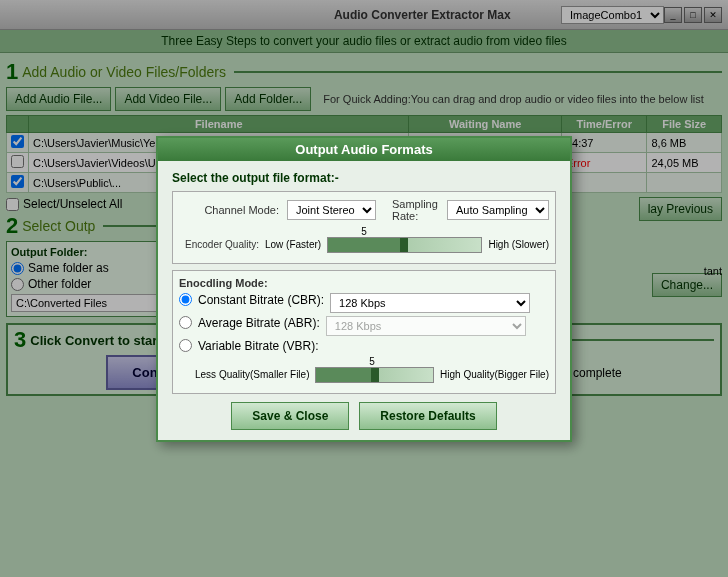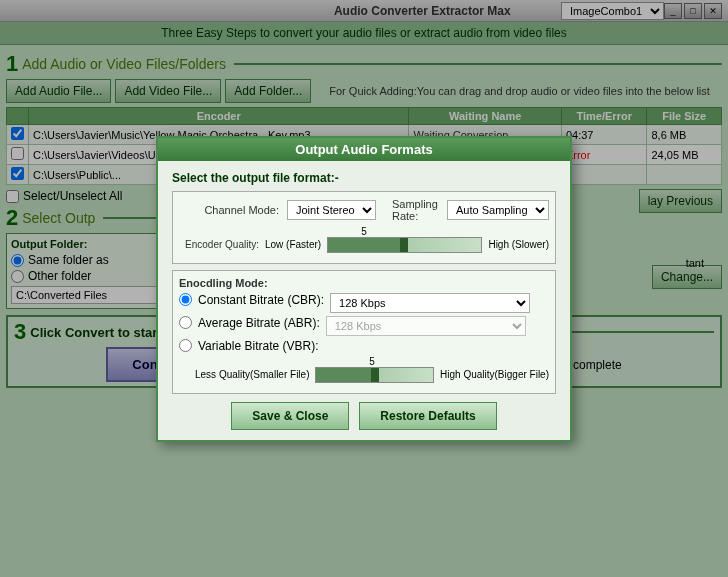--- a/index.html
+++ b/index.html
@@ -1,21 +1,21 @@
 <!DOCTYPE html>
 <html><head>
   <meta charset="utf-8">
   <style>
     * { box-sizing: border-box; margin: 0; padding: 0; font-family: Arial, Tahoma, sans-serif; font-size: 12px; }
     body { width: 728px; height: 577px; background: #c8e6c8; overflow: hidden; }
 
     
     .title-bar {
       background: linear-gradient(to bottom, #e8e8e8, #c0c0c0);
-      height: 22px;
+      height: 30px;
       display: flex;
       align-items: center;
       justify-content: space-between;
       padding: 0 6px;
       border-bottom: 1px solid #999;
     }
     .title-bar-text { font-size: 12px; font-weight: bold; color: #333; flex: 1; text-align: center; }
     .title-bar-combo { font-size: 11px; background: white; border: 1px solid #999; padding: 1px 4px; }
     .title-bar-buttons { display: flex; gap: 2px; }
     .title-btn { width: 18px; height: 16px; background: linear-gradient(to bottom, #e0e0e0, #a0a0a0); border: 1px solid #666; font-size: 9px; display: flex; align-items: center; justify-content: center; cursor: pointer; }
@@ -46,21 +46,21 @@
     
     .add-files-row { display: flex; align-items: center; gap: 4px; margin-bottom: 4px; }
     .btn-green {
       background: linear-gradient(to bottom, #d0e8d0, #90c090);
       border: 1px solid #4a8a4a;
       padding: 4px 8px;
       cursor: pointer;
       font-size: 12px;
       color: #003300;
     }
-    .quick-add-text { font-size: 11px; color: #333; margin-left: 14px; }
+    .quick-add-text { font-size: 11px; color: #333; margin-left: 8px; }
 
     
     .file-table { width: 100%; border-collapse: collapse; margin-bottom: 4px; }
     .file-table th {
       background: #6aaa6a;
       color: white;
       padding: 2px 4px;
       border: 1px solid #4a8a4a;
       font-size: 11px;
     }
@@ -194,21 +194,21 @@
     <button class="btn-green">Add Audio File...</button>
     <button class="btn-green">Add Video File...</button>
     <button class="btn-green">Add Folder...</button>
     <span class="quick-add-text">For Quick Adding:You can drag and drop audio or video files into the below list</span>
   </div>
 
   <table class="file-table">
     <thead>
       <tr>
         <th style="width:20px"></th>
-        <th>Encoder</th>
+        <th>Filename</th>
         <th>Waiting Name</th>
         <th>Time/Error</th>
         <th>File Size</th>
       </tr>
     </thead>
     <tbody>
       <tr>
         <td><input type="checkbox" checked="" style=""></td>
         <td>C:\Users\Javier\Music\Yellow Magic Orchestra - Key.mp3</td>
         <td class="status-waiting">Waiting Conversion</td>
@@ -265,21 +265,21 @@
     <div style="flex:1; position:relative;">
 
       <div style="position:absolute; right:0; top:0;">
         <button class="btn-green">lay Previous</button>
       </div>
 
       <div style="position:absolute; right:0; bottom:20px;">
         <button class="btn-green">Change...</button>
       </div>
 
-      <div style="position:absolute; right:18px; bottom:40px; font-size:11px;">tant</div>
+      <div style="position:absolute; right:0; bottom:40px; font-size:11px;">tant</div>
     </div>
   </div>
 
   <div class="step3-section">
     <div class="section-header" style="margin:0 0 4px 0;">
       <span class="section-num">3</span>
       <span style="font-size:13px; font-weight:bold; color:#003300;">Click Convert to start conversion</span>
       <div class="section-line"></div>
     </div>
     <div class="convert-row">

